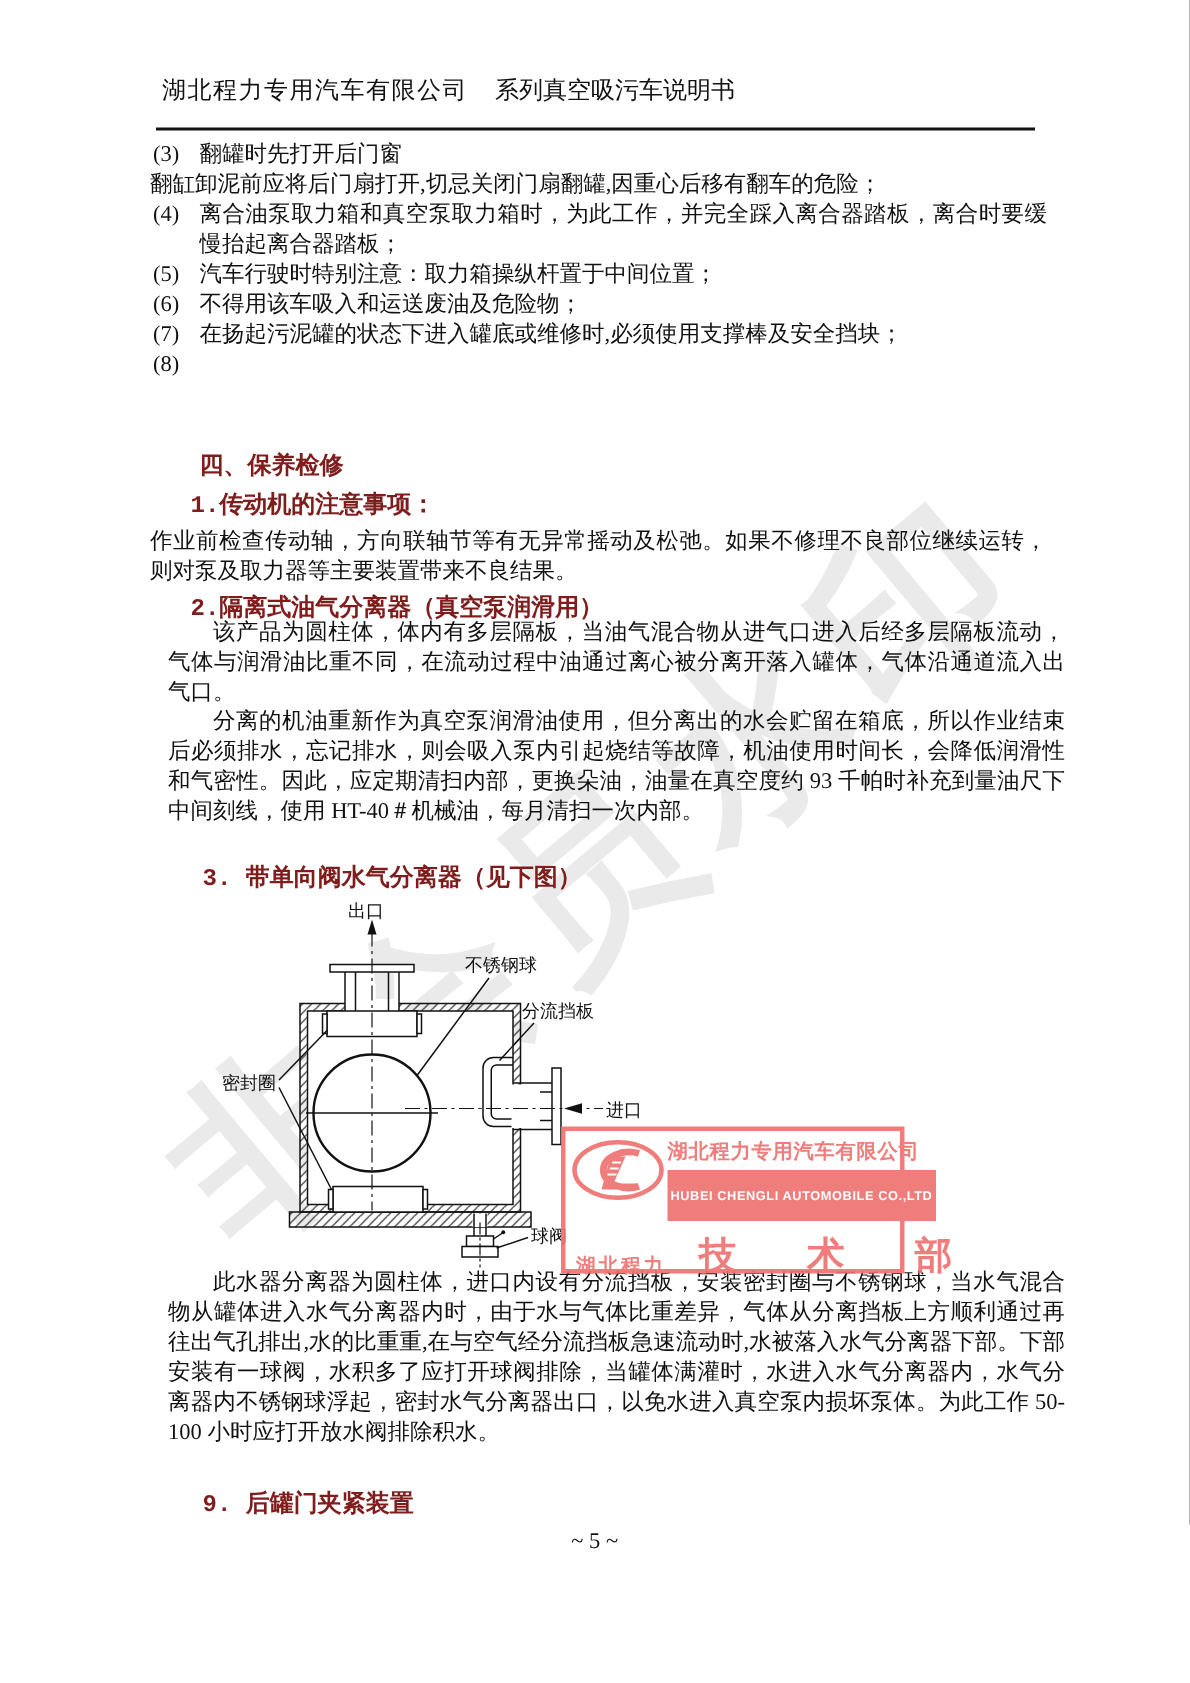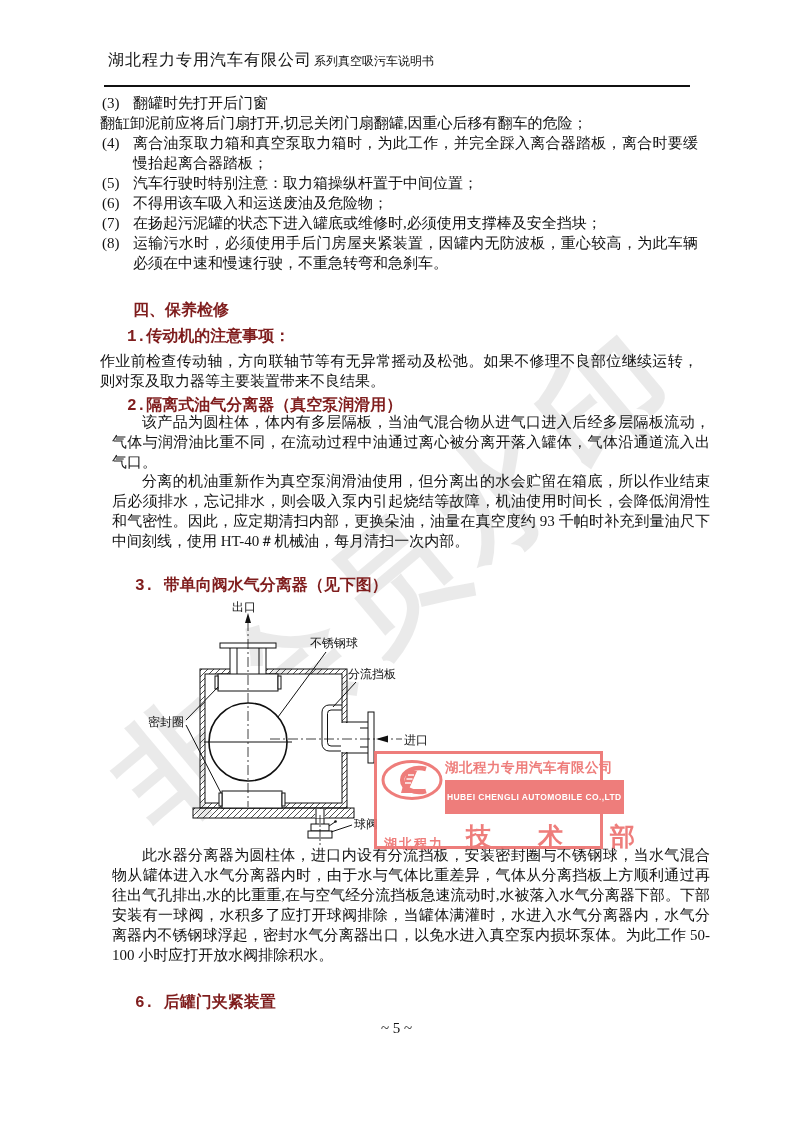--- a/index.html
+++ b/index.html
@@ -7,21 +7,21 @@
         font-family:"Liberation Serif","DejaVu Serif",serif;color:#111;overflow:hidden;}
   
   .watermark{position:absolute;left:50px;top:450px;width:700px;height:260px;
              display:flex;align-items:center;justify-content:center;
              font-size:125px;letter-spacing:14px;font-weight:bold;color:#000;opacity:0.08;
              transform:rotate(-40deg);white-space:nowrap;z-index:0;pointer-events:none;
              font-family:"Liberation Sans","DejaVu Sans",sans-serif;}
   
   .hdr{position:absolute;left:108px;top:50px;z-index:1;white-space:nowrap;}
   .hdr .co{font-size:16px;letter-spacing:1px;}
-  .hdr .sub{font-size:12px;margin-left:2px;}
+  .hdr .sub{font-size:16px;margin-left:18px;}
   .rule{position:absolute;left:104px;top:85px;width:586px;height:2px;background:#111;z-index:1;}
   
   .blk{position:absolute;left:100px;width:598px;font-size:15px;line-height:20px;
        text-align:justify;z-index:1;}
   .li{position:relative;padding-left:33px;}
   .li .mk{position:absolute;left:2px;top:0;}
   .li.plain{padding-left:0;font-family:Liberation Serif, serif;}
   .hd{position:absolute;font-family:Liberation Mono, monospace;
       font-weight:bold;font-size:16px;line-height:20px;z-index:1;white-space:nowrap;color:#7f1d1d;}
   .ind{text-indent:2em;margin-left:12px;}
@@ -59,21 +59,21 @@
   </div>
   <div class="rule"></div>
 
   <div class="blk" style="top:93px;">
     <div class="li"><span class="mk">(3)</span><span>翻罐时先打开后门窗</span></div>
     <div class="li plain"><span>翻缸卸泥前应将后门扇打开,切忌关闭门扇翻罐,因重心后移有翻车的危险；</span></div>
     <div class="li"><span class="mk">(4)</span><span>离合油泵取力箱和真空泵取力箱时，为此工作，并完全踩入离合器踏板，离合时要缓慢抬起离合器踏板；</span></div>
     <div class="li"><span class="mk">(5)</span><span>汽车行驶时特别注意：取力箱操纵杆置于中间位置；</span></div>
     <div class="li"><span class="mk">(6)</span><span>不得用该车吸入和运送废油及危险物；</span></div>
     <div class="li"><span class="mk">(7)</span><span>在扬起污泥罐的状态下进入罐底或维修时,必须使用支撑棒及安全挡块；</span></div>
-    <div class="li"><span class="mk">(8)</span><span>运输污水时，必须使用手后门房屋夹紧装置，因罐内无防波板，重心较高，为此车辆必须在中速和慢速行驶，不重急转弯和急刹车。</span></div>
+    <div class="li"><span class="mk">(8)</span></div>
   </div>
 
   <div class="hd" style="left:133px;top:301px;">四、保养检修</div>
   <div class="hd" style="left:127px;top:327px;">1.传动机的注意事项：</div>
   <div class="blk" style="top:351px;">作业前检查传动轴，方向联轴节等有无异常摇动及松弛。如果不修理不良部位继续运转，则对泵及取力器等主要装置带来不良结果。</div>
 
   <div class="hd" style="left:127px;top:396px;">2.隔离式油气分离器（真空泵润滑用）</div>
   <div class="blk ind" style="top:412px;">该产品为圆柱体，体内有多层隔板，当油气混合物从进气口进入后经多层隔板流动，气体与润滑油比重不同，在流动过程中油通过离心被分离开落入罐体，气体沿通道流入出气口。</div>
   <div class="blk ind" style="top:471px;">分离的机油重新作为真空泵润滑油使用，但分离出的水会贮留在箱底，所以作业结束后必须排水，忘记排水，则会吸入泵内引起烧结等故障，机油使用时间长，会降低润滑性和气密性。因此，应定期清扫内部，更换朵油，油量在真空度约 93 千帕时补充到量油尺下中间刻线，使用 HT-40＃机械油，每月清扫一次内部。</div>
 
@@ -183,17 +183,17 @@
         <div class="enbar">HUBEI CHENGLI AUTOMOBILE CO.,LTD</div>
       </div>
     </div>
     <div class="row2">
       <span class="nm">湖北程力</span>
       <span class="dept">技 术 部</span>
     </div>
   </div>
 
   <div class="blk ind" style="top:845px;">此水器分离器为圆柱体，进口内设有分流挡板，安装密封圈与不锈钢球，当水气混合物从罐体进入水气分离器内时，由于水与气体比重差异，气体从分离挡板上方顺利通过再往出气孔排出,水的比重重,在与空气经分流挡板急速流动时,水被落入水气分离器下部。下部安装有一球阀，水积多了应打开球阀排除，当罐体满灌时，水进入水气分离器内，水气分离器内不锈钢球浮起，密封水气分离器出口，以免水进入真空泵内损坏泵体。为此工作 50-100 小时应打开放水阀排除积水。</div>
-  <div class="hd" style="left:135px;top:993px;">6. 后罐门夹紧装置</div>
+  <div class="hd" style="left:135px;top:993px;">9. 后罐门夹紧装置</div>
 
   <div class="pagenum">~ 5 ~</div>
 
 </div>
 
 </body></html>

